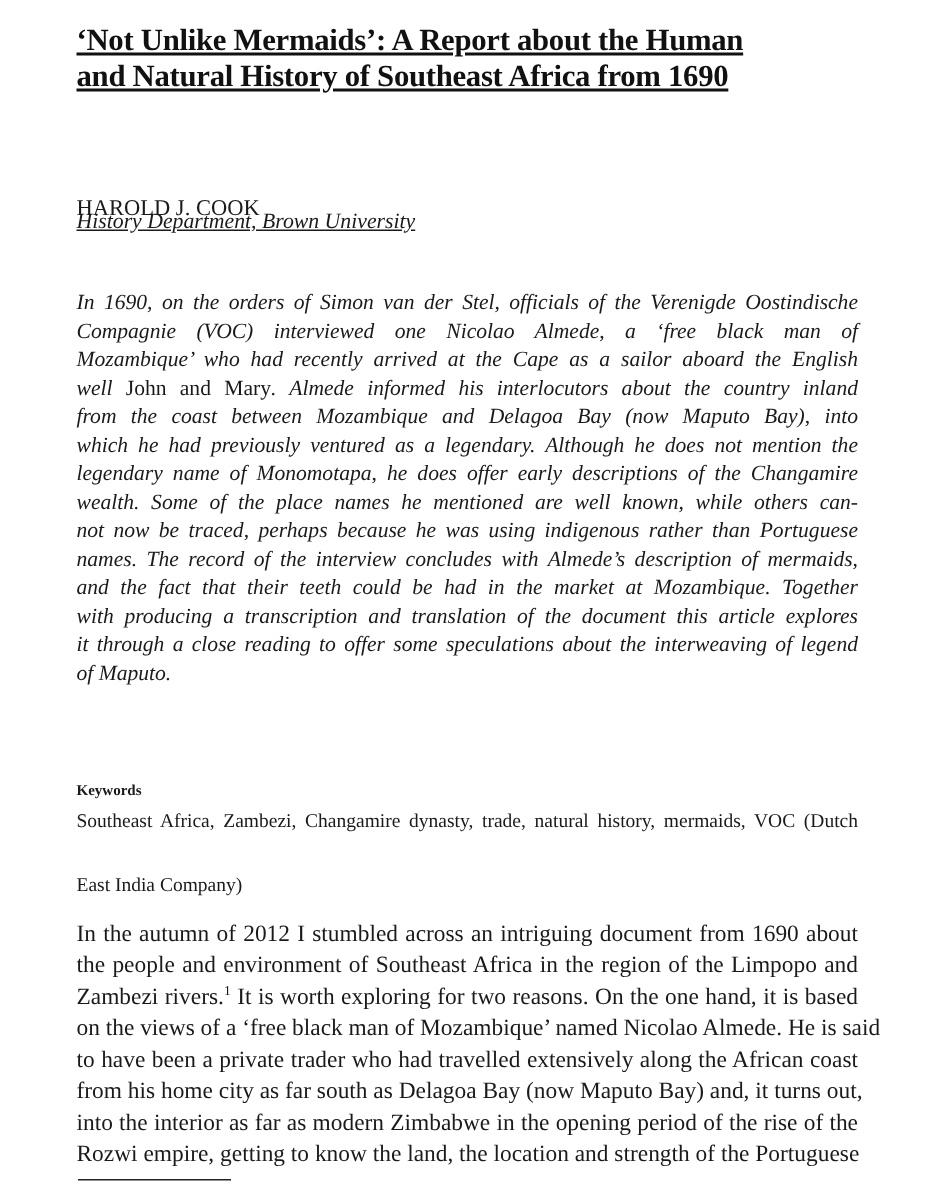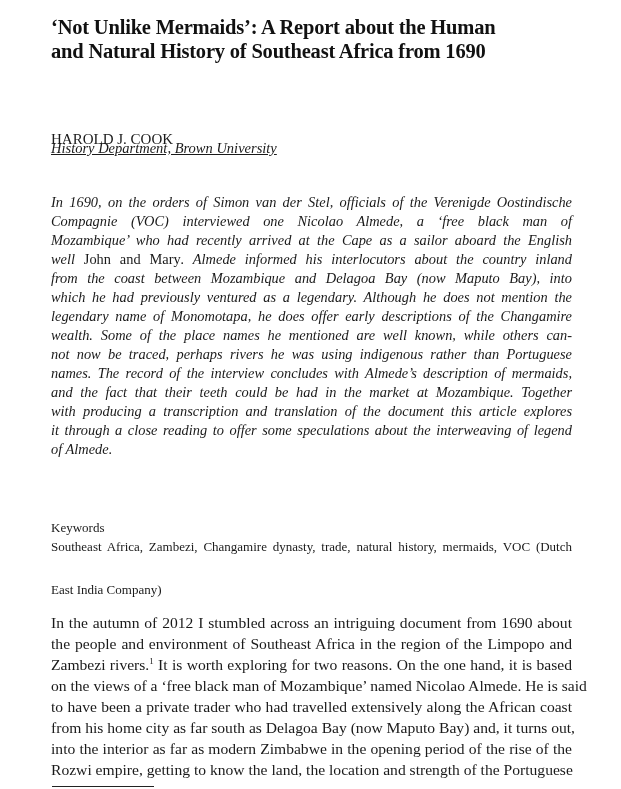--- a/index.html
+++ b/index.html
@@ -7,39 +7,39 @@
       width: 621px; height: 789px; overflow: hidden; position: relative;
       font-family: "Liberation Serif", "DejaVu Serif", serif;
       color: #1a1a1a;
     }
     .page { position: absolute; left: 51px; top: 0; width: 521px; }
     .title {
       position: absolute; top: 15px; left: 0; width: 521px;
       font-weight: bold; font-size: 20.5px; line-height: 24px;
       letter-spacing: -0.2px; color: #111;
     }
-    .title div { white-space: nowrap; }
+    .title div { white-space: nowrap; text-decoration: underline; }
     .author {
       position: absolute; top: 118px; left: 0;
       font-size: 15px; line-height: 20px; letter-spacing: 0px; margin-top: 11px;
     }
     .affil {
       position: absolute; top: 138px; left: 0;
       font-style: italic; font-size: 14.5px; line-height: 20px; text-decoration: underline;
     }
     .abstract {
       position: absolute; top: 193px; left: 0; width: 521px;
       font-style: italic; font-size: 14.4px; line-height: 19px;
     }
     .abstract .line { display: block; text-align: justify; text-align-last: justify; white-space: nowrap; height: 19px; }
     .abstract .line.last { text-align-last: left; }
     .abstract .roman { font-style: normal; }
     .kw-head {
       position: absolute; top: 519px; left: 0;
-      font-weight: normal; font-size: 13px; line-height: 18px;
+      font-weight: bold; font-size: 10px; line-height: 18px;
     }
     .kw-text {
       position: absolute; top: 537px; left: 0; width: 521px;
       font-size: 13px; line-height: 19px;
     }
     .kw-text .line { display: block; white-space: nowrap; text-align: justify; text-align-last: justify; height: 19px; }
     .kw-text .line.last { text-align-last: left; margin-top: 24px; }
     .body-text {
       position: absolute; top: 612px; left: 0; width: 521px;
       font-size: 15.6px; line-height: 21px;
@@ -65,26 +65,26 @@
 
   <div class="abstract" id="abstract">
       <span class="line"><span>In 1690, on the orders of Simon van der Stel, officials of the Verenigde Oostindische</span></span>
       <span class="line"><span>Compagnie (VOC) interviewed one Nicolao Almede, a ‘free black man of</span></span>
       <span class="line"><span>Mozambique’ who had recently arrived at the Cape as a sailor aboard the English</span></span>
       <span class="line"><span>well </span><span class="roman">John and Mary</span><span>. Almede informed his interlocutors about the country inland</span></span>
       <span class="line"><span>from the coast between Mozambique and Delagoa Bay (now Maputo Bay), into</span></span>
       <span class="line"><span>which he had previously ventured as a legendary. Although he does not mention the</span></span>
       <span class="line"><span>legendary name of Monomotapa, he does offer early descriptions of the Changamire</span></span>
       <span class="line"><span>wealth. Some of the place names he mentioned are well known, while others can-</span></span>
-      <span class="line"><span>not now be traced, perhaps rivers he was using indigenous rather than Portuguese</span></span>
+      <span class="line"><span>not now be traced, perhaps because he was using indigenous rather than Portuguese</span></span>
       <span class="line"><span>names. The record of the interview concludes with Almede’s description of mermaids,</span></span>
       <span class="line"><span>and the fact that their teeth could be had in the market at Mozambique. Together</span></span>
       <span class="line"><span>with producing a transcription and translation of the document this article explores</span></span>
       <span class="line"><span>it through a close reading to offer some speculations about the interweaving of legend</span></span>
-      <span class="line last"><span>of Almede.</span></span>
+      <span class="line last"><span>of Maputo.</span></span>
     </div>
 
   <div class="kw-head">Keywords</div>
   <div class="kw-text">
     <span class="line">Southeast Africa, Zambezi, Changamire dynasty, trade, natural history, mermaids, VOC (Dutch</span>
     <span class="line last">East India Company)</span>
   </div>
 
   <div class="body-text" id="body-text">
       <span class="line"><span>In the autumn of 2012 I stumbled across an intriguing document from 1690 about</span></span>

